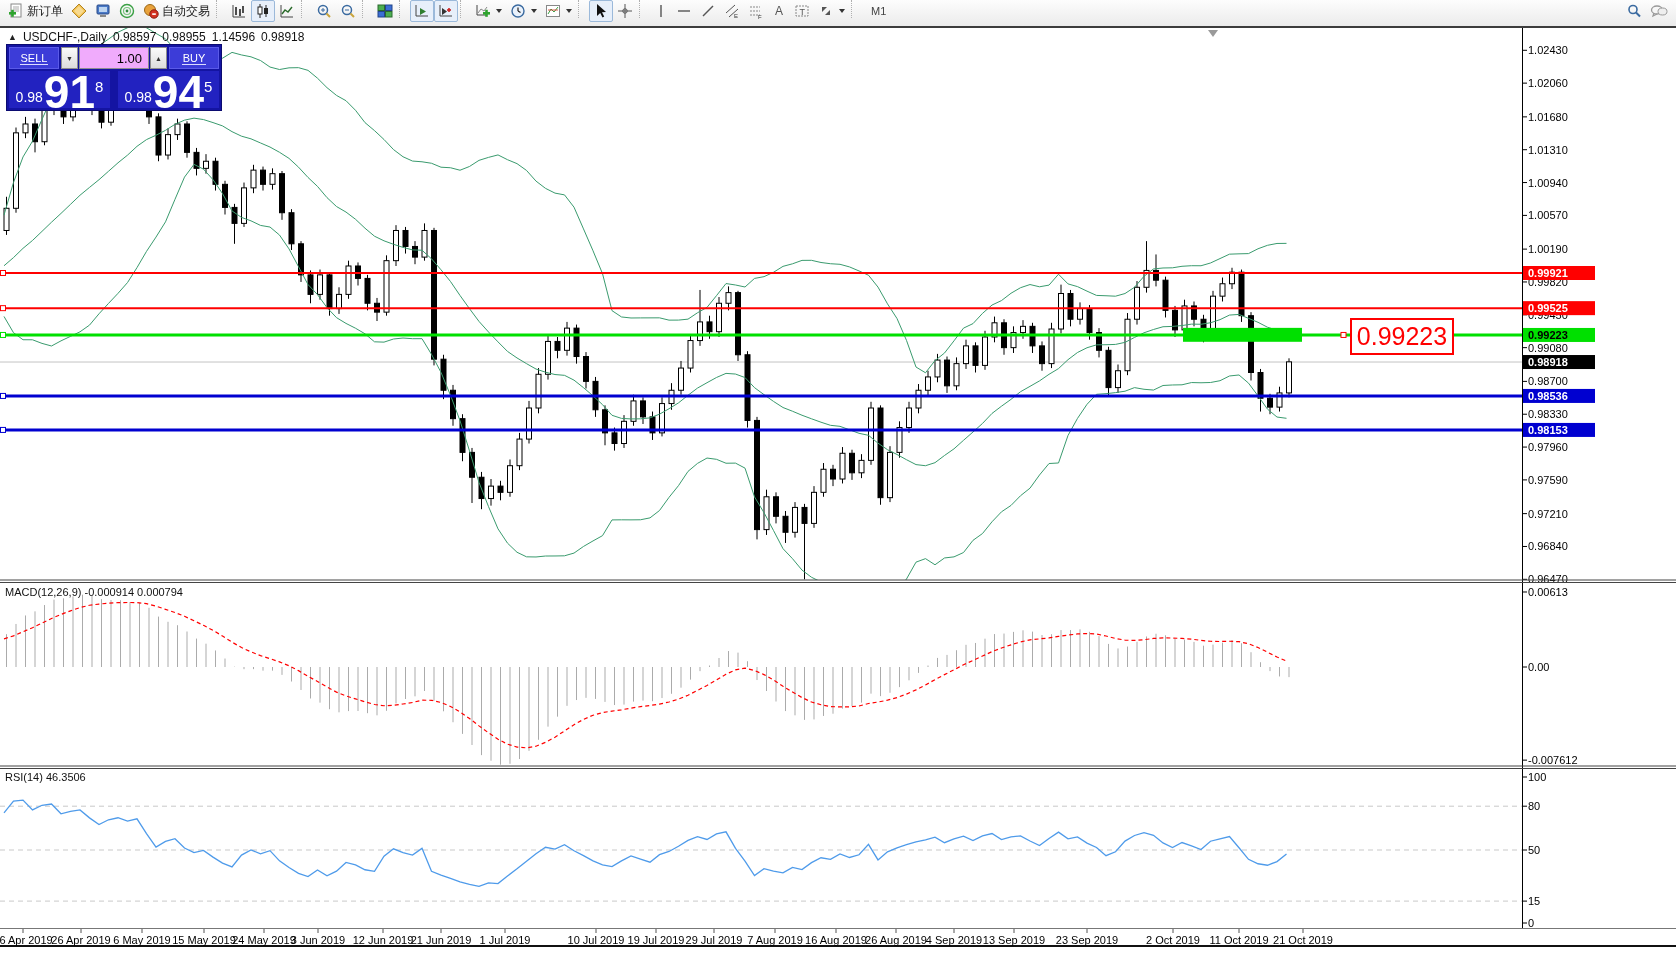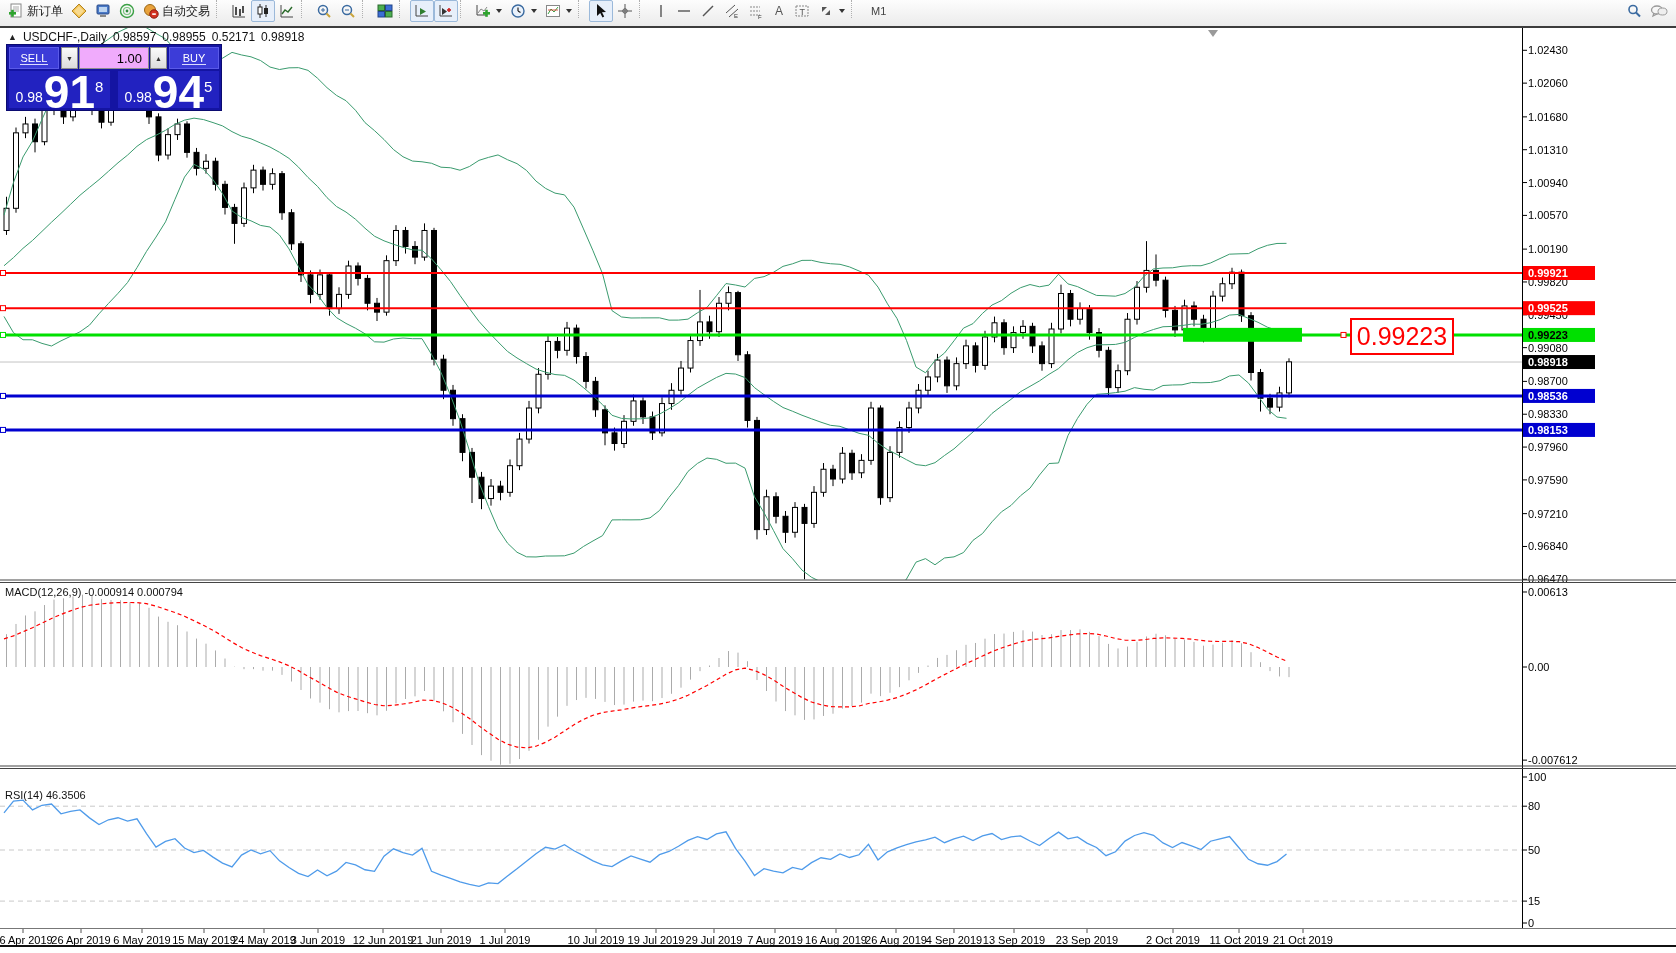--- a/index.html
+++ b/index.html
@@ -850,21 +850,21 @@
         <text x="1528" y="407.93236286170804" font-size="11" fill="#ffffff" font-weight="bold">0.98153</text>
         <rect x="1523" y="329.0289366234697" width="72" height="14" fill="#000000"></rect>
         <text x="1528" y="340.0289366234697" font-size="11" fill="#ffffff" font-weight="bold">0.98918</text>
       </svg>
 
     <div class="charttitle">
       <span class="tri">▲</span>
       <span>USDCHF-,Daily</span>
       <span>0.98597</span>
       <span>0.98955</span>
-      <span>0.52171</span>
+      <span>1.14596</span>
       <span>0.98918</span>
     </div>
 
     <div class="tradepanel">
       <div class="tp-row1">
         <div class="tp-btn">
             <span>SELL</span>
           </div>
         <div class="volgrp">
           <div class="volarrow">
@@ -890,20 +890,20 @@
           <span class="big">94</span>
           <span class="pip">5</span>
         </div>
       </div>
     </div>
 
     <div class="indlabel" style="left:5px;top:560px;">
       <span>MACD(12,26,9)</span>
       <span>-0.000914 0.000794</span>
     </div>
-    <div class="indlabel" style="left:5px;top:763px;">
+    <div class="indlabel" style="left:5px;top:745px;">
       <span>RSI(14)</span>
       <span>46.3506</span>
     </div>
 
     <div class="pricecall" id="price-callout" style="left: 1350px; top: 292px; width: 100px; height: 33px;">0.99223</div>
   </div>
 </div>
 
 </body></html>

